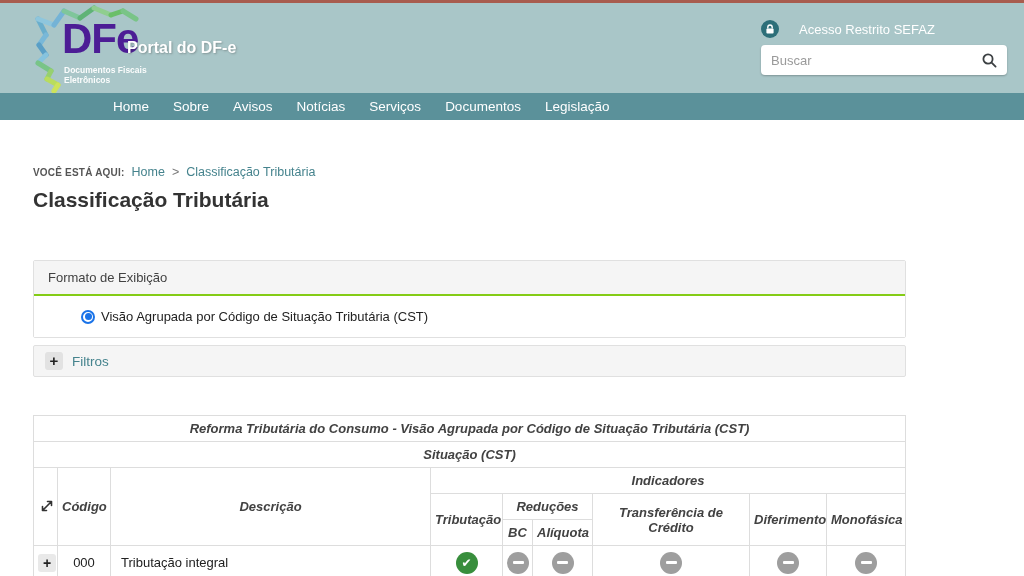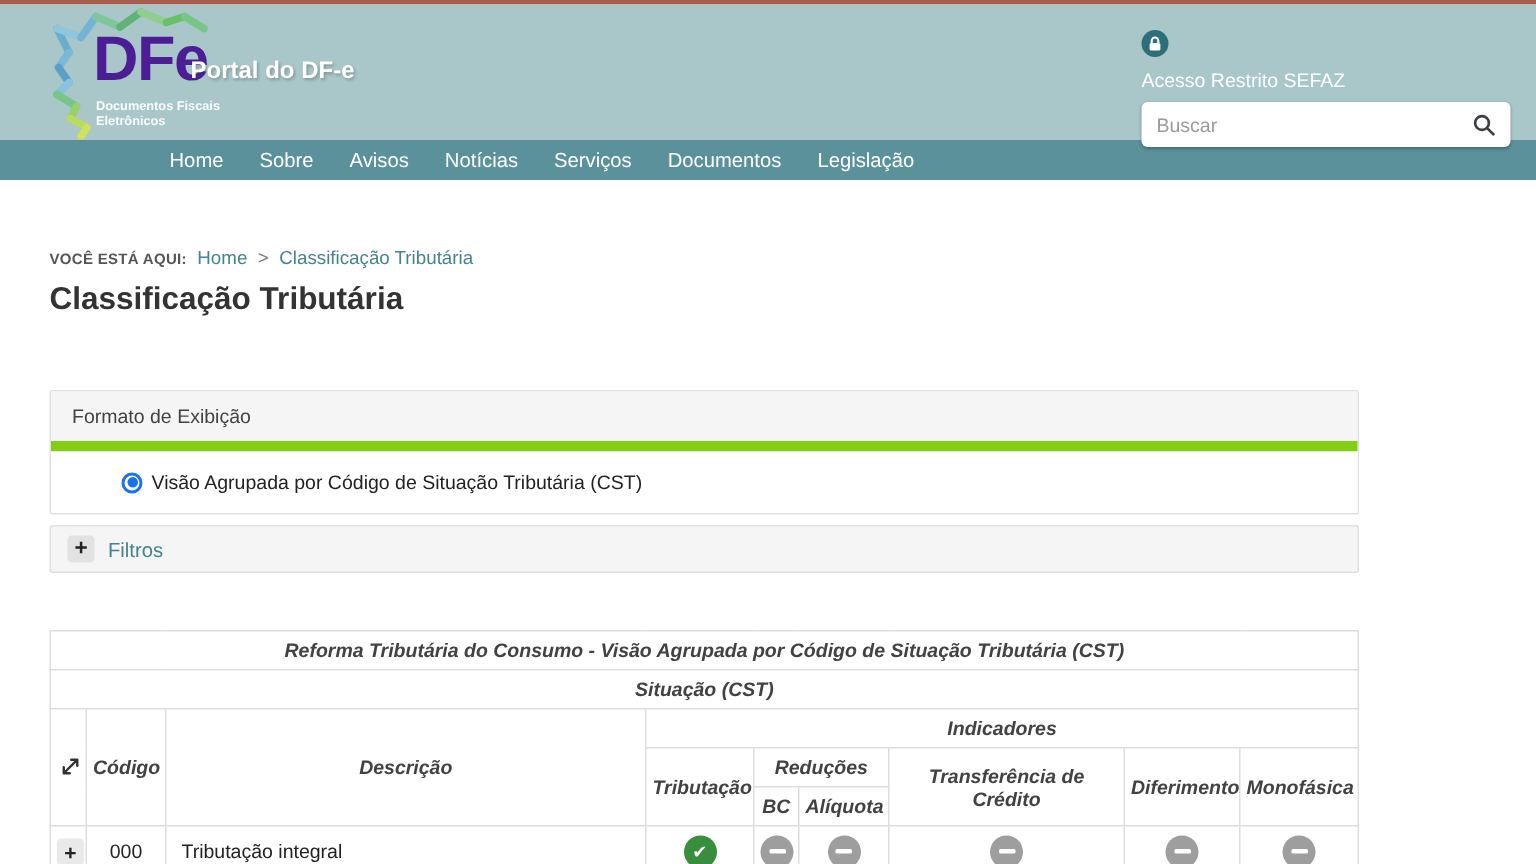--- a/index.html
+++ b/index.html
@@ -13,22 +13,22 @@
   .logo-link { position:absolute; left:0; top:0; width:420px; height:90px; display:block; }
   .brazil-map { position:absolute; left:8px; top:2px; }
   .logo-acronym { position:absolute; left:62px; top:14px; color:#4c1d95; font-size:42px;
     font-weight:bold; letter-spacing:-1px; line-height:44px; }
   .logo-sub { position:absolute; left:64px; top:62px; color:#fff; font-size:8.5px;
     line-height:10px; font-weight:bold; opacity:.95; }
   .portal-title { position:absolute; left:127px; top:36px; color:#fff; font-size:16px;
     font-weight:bold; text-shadow:1px 1px 2px rgba(60,60,60,.35); }
 
   .header-right { position:absolute; right:17px; top:17px; width:246px; }
-  .access-link { display:flex; align-items:flex-start; gap:8px; color:#fff; font-size:13px;
-    text-decoration:none; cursor:pointer;flex-direction:column; }
+  .access-link { display:flex; align-items:center; gap:20px; color:#fff; font-size:13px;
+    text-decoration:none; cursor:pointer; }
   .lock-badge { width:18px; height:18px; border-radius:50%; background:#2d6f79;
     display:inline-flex; align-items:center; justify-content:center; flex:0 0 auto; }
   .search-box { position:relative; margin-top:7px; }
   .search-box input { width:100%; height:30px; border:none; border-radius:4px;
     padding:0 36px 0 10px; font-size:13px; color:#333; outline:none;
     box-shadow:0 1px 2px rgba(0,0,0,.25); font-family:inherit; }
   .search-box input::placeholder { color:#9a9a9a; }
   .search-btn { position:absolute; right:4px; top:3px; width:28px; height:24px;
     background:transparent; border:none; cursor:pointer; display:flex;
     align-items:center; justify-content:center; }
@@ -42,21 +42,21 @@
   
   main { padding-left:33px; }
   .breadcrumb { margin-top:45px; font-size:12.5px; color:#777; display:flex;
     align-items:baseline; gap:7px; }
   .crumb-prefix { font-size:10px; font-weight:bold; color:#555; letter-spacing:.2px; }
   .crumb-link { color:#45838d; text-decoration:none; cursor:pointer; }
   .crumb-sep { color:#777; }
   .page-title { margin-top:9px; font-size:21px; font-weight:bold; color:#333; }
 
   .panel { margin-top:48px; width:873px; border:1px solid #e0e0e0; border-radius:2px; }
-  .panel-header { background:#f5f5f5; border-bottom:7px solid #84cc16; padding:9px 14px;
+  .panel-header { background:#f5f5f5; border-bottom:2px solid #84cc16; padding:9px 14px;
     font-size:13px; color:#424242; }
   .panel-body { background:#fff; padding:13px 14px; display:flex; gap:24px;
     font-size:13px; color:#222; }
   .radio-option { display:flex; align-items:center; gap:6px; cursor:pointer;margin-left:33px; }
   .radio-circle { width:14px; height:14px; border-radius:50%; border:2px solid #757575;
     display:inline-flex; align-items:center; justify-content:center; flex:0 0 auto;
     background:#fff; }
   .radio-option[data-selected="true"] .radio-circle { border-color:#1a73e8; }
   .radio-option[data-selected="true"] .radio-circle::after { content:""; width:7px;
     height:7px; border-radius:50%; background:#1a73e8; }

